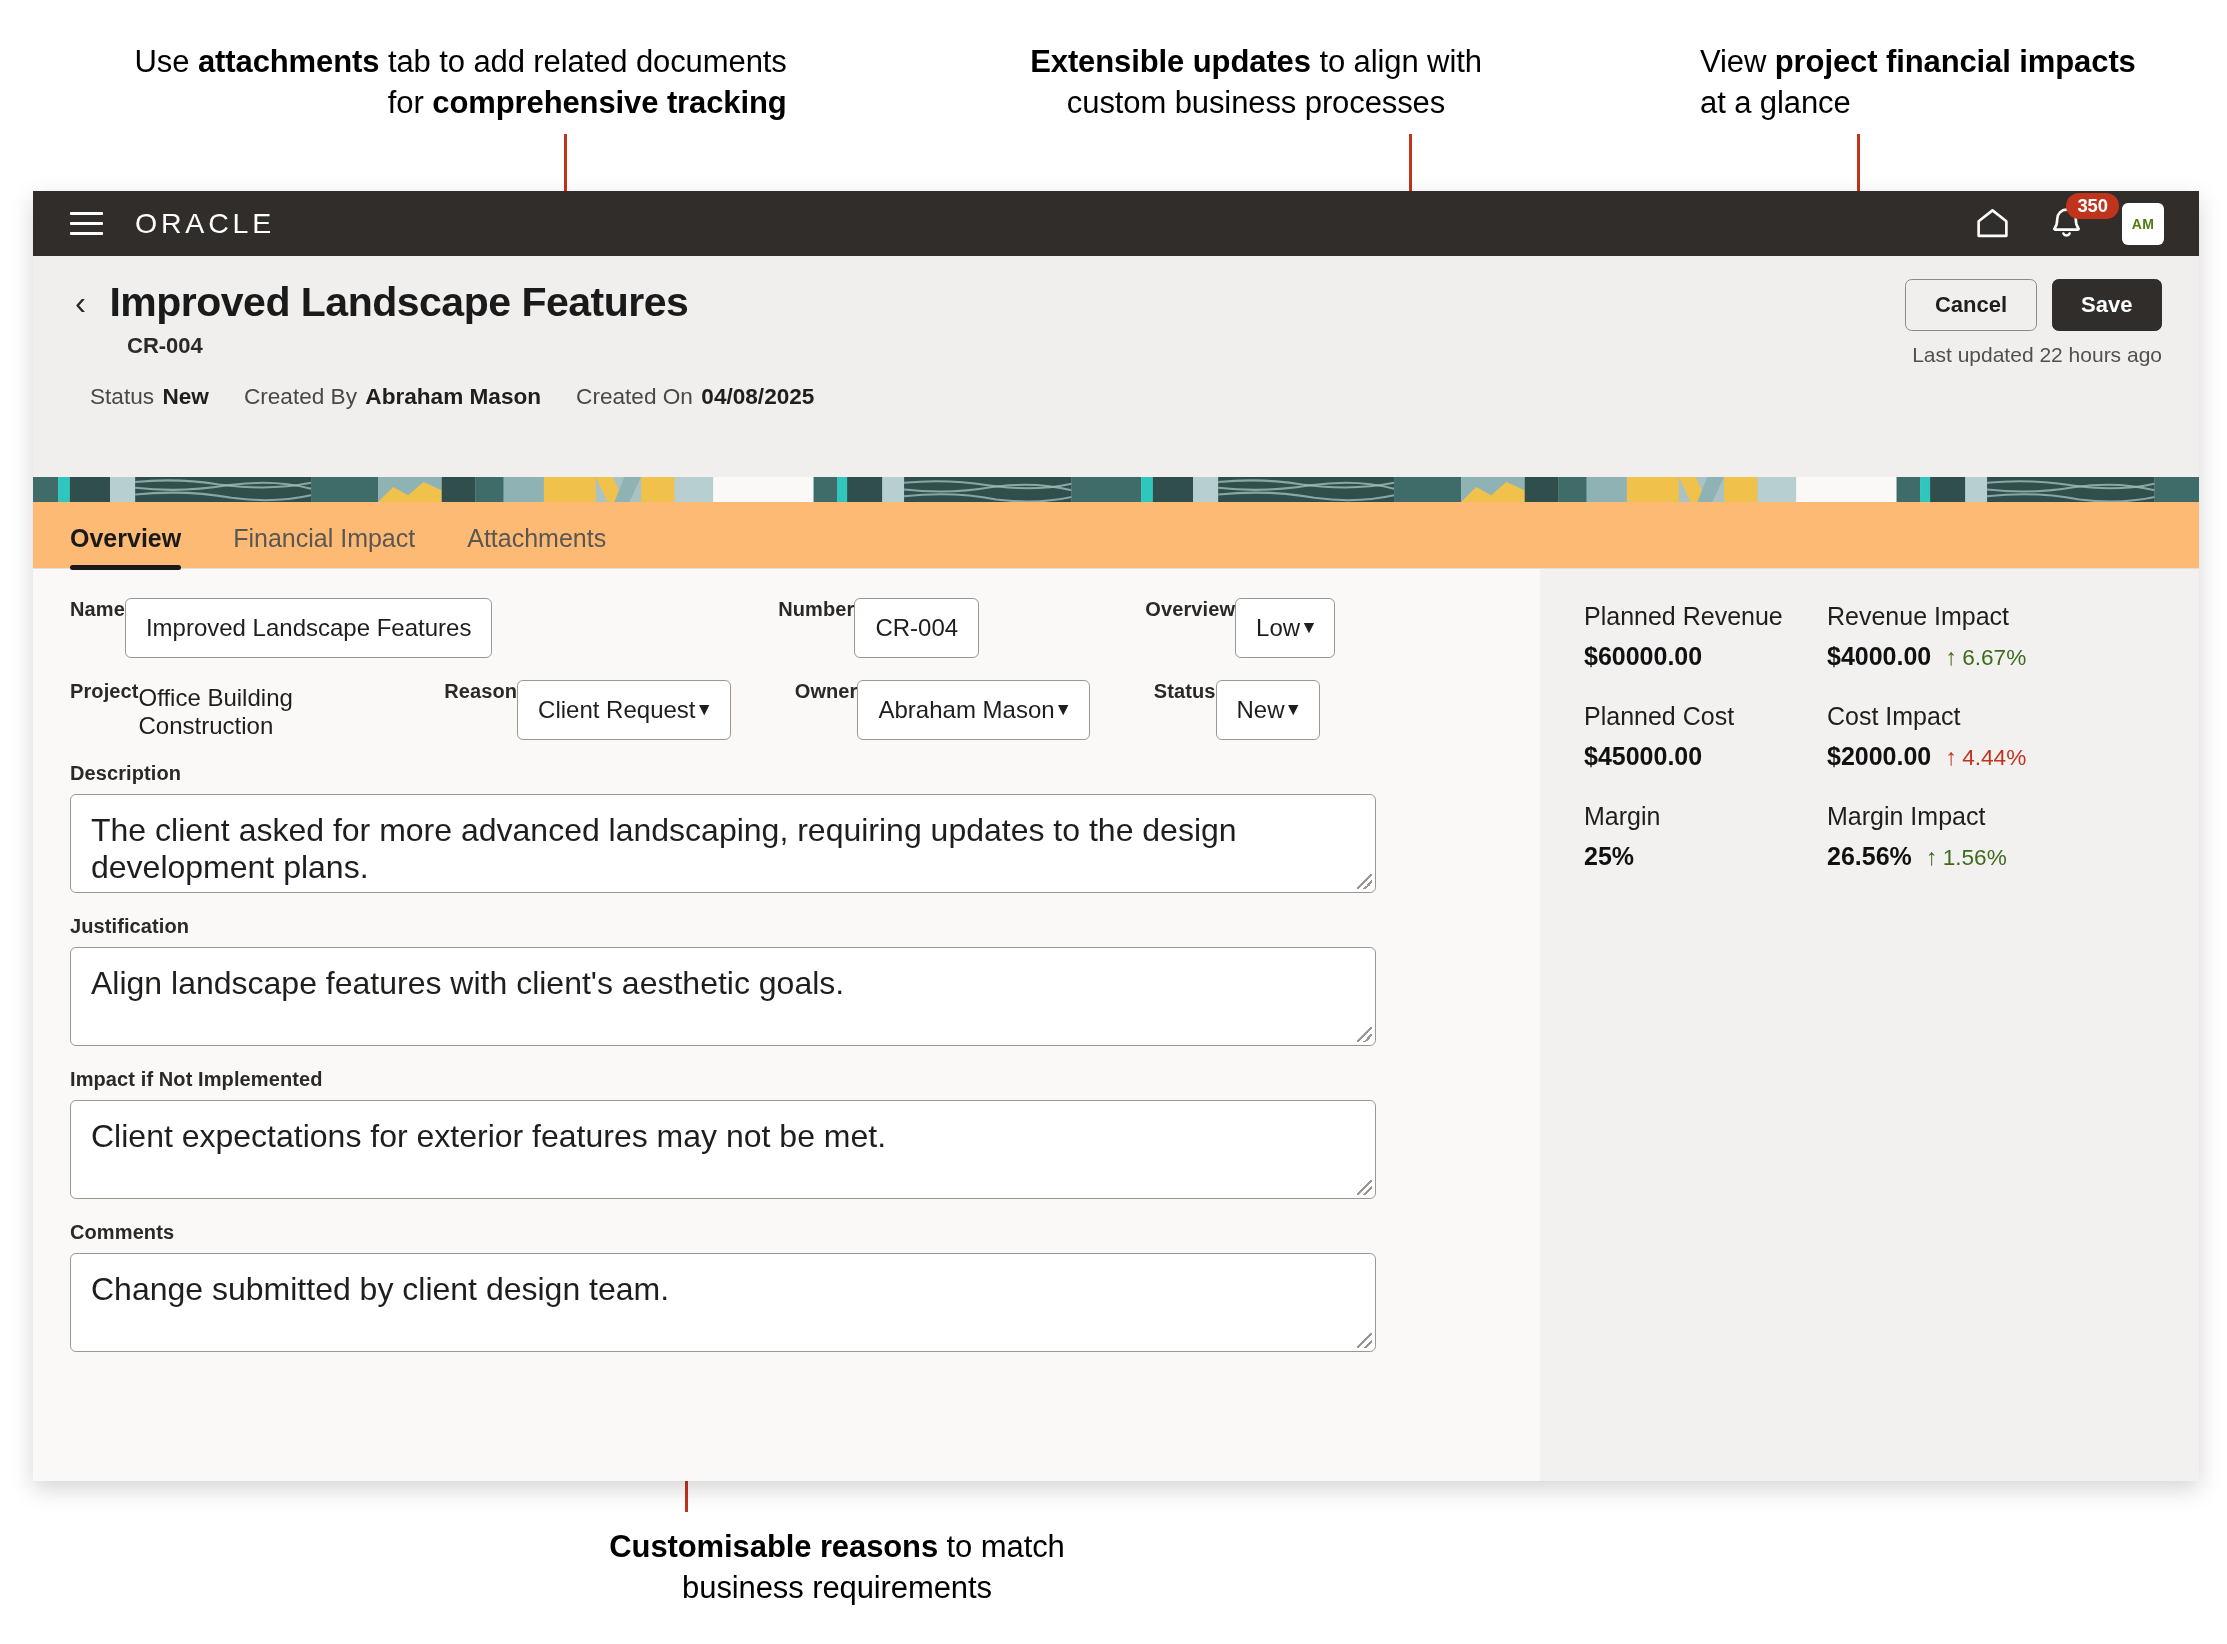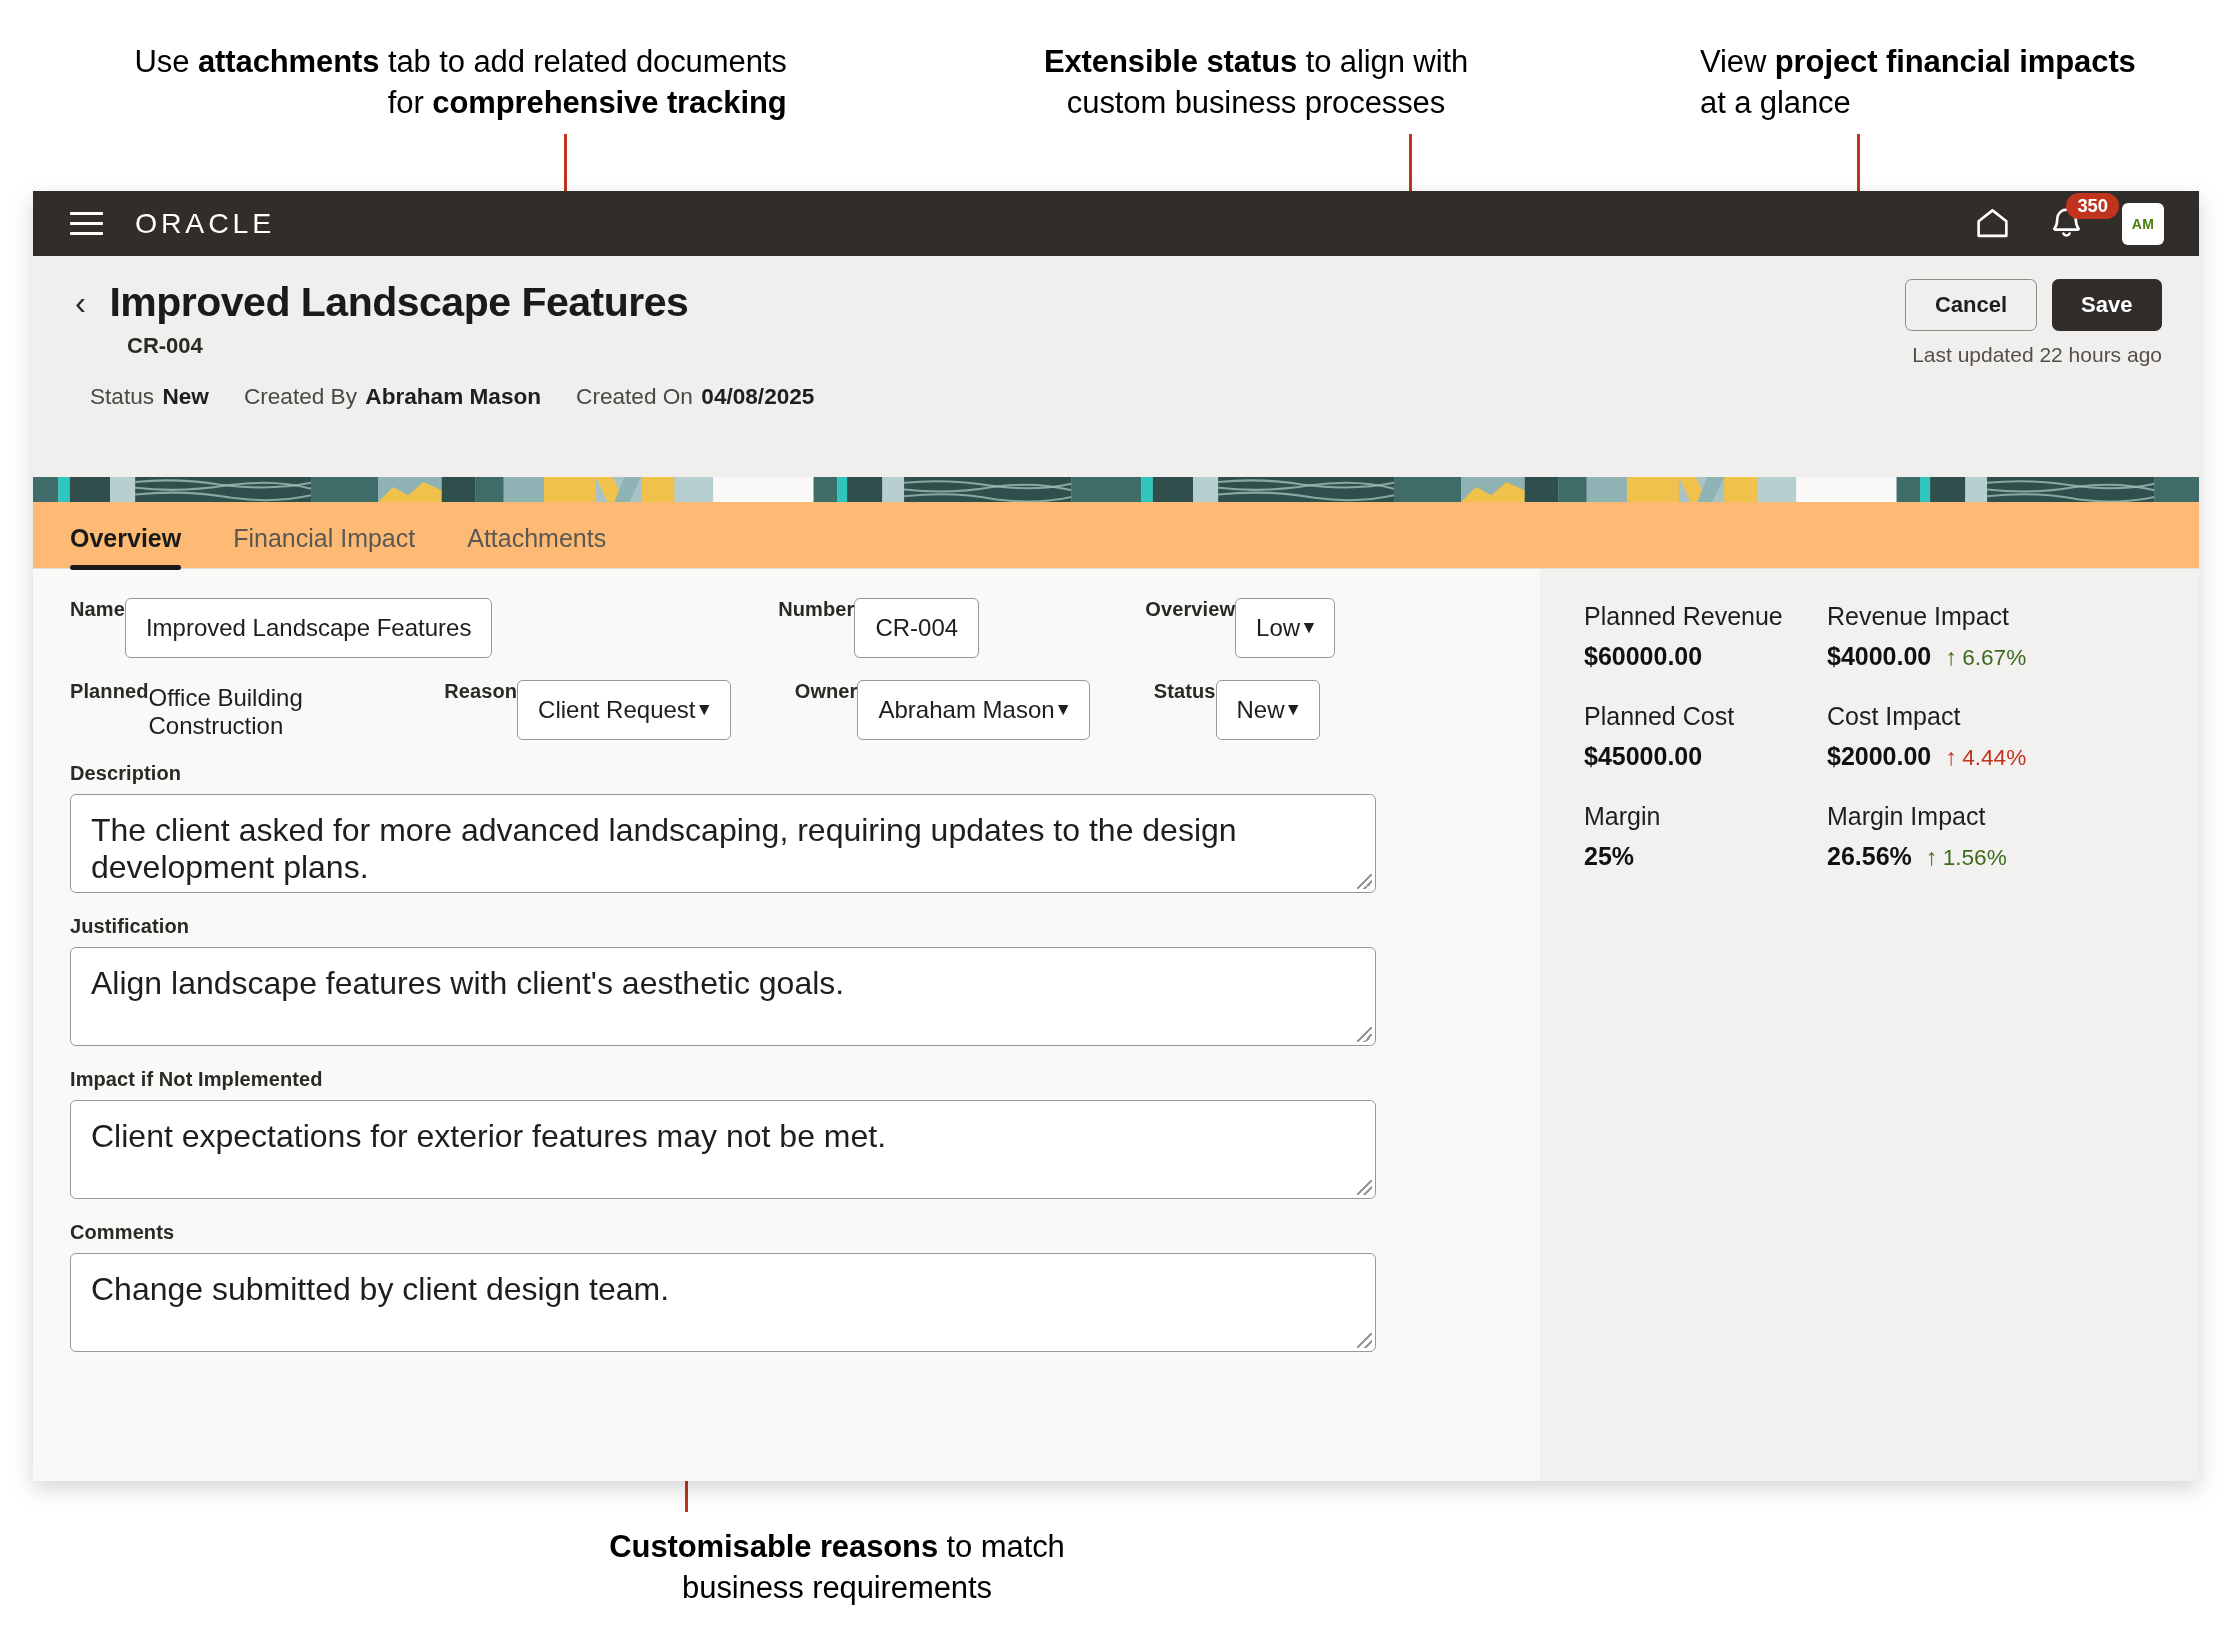--- a/index.html
+++ b/index.html
@@ -203,21 +203,21 @@
 <div class="stage">
 
   <div class="anno r" style="left:16.7px; top:42px; width:770px;">
     <span><span>Use </span><b>attachments</b><span> tab to add related documents</span></span><br>
     <span><span>for </span><b>comprehensive tracking</b></span>
   </div>
   <div class="leader" style="left:564px; top:134px; height:385px;"></div>
   <div class="leader-dot" style="left:555px; top:507px;"></div>
 
   <div class="anno c" style="left:921px; top:42px; width:670px;">
-    <span><b>Extensible status</b><span> to align with</span></span><br>
+    <span><b>Extensible updates</b><span> to align with</span></span><br>
     <span>custom business processes</span>
   </div>
   <div class="leader" style="left:1409px; top:134px; height:636px;"></div>
   <div class="leader-dot small" style="left:1402px; top:764px;"></div>
 
   <div class="anno l" style="left:1700px; top:42px; width:528px;">
     <span><span>View </span><b>project financial impacts</b></span><br>
     <span>at a glance</span>
   </div>
   <div class="leader" style="left:1857px; top:134px; height:469px;"></div>
@@ -339,21 +339,21 @@
             <div class="lbl">Overview</div>
             <div class="inp sel">
               <span>Low</span>
               <span class="caret">▼</span>
             </div>
           </div>
         </div>
 
         <div class="row2">
           <div class="fgroup w-proj">
-            <div class="lbl">Planned</div>
+            <div class="lbl">Project</div>
             <div class="static-val">Office Building Construction</div>
           </div>
           <div class="fgroup w-reason">
             <div class="lbl">Reason</div>
             <div class="inp sel">
               <span>Client Request</span>
               <span class="caret">▼</span>
             </div>
           </div>
           <div class="fgroup w-owner">

